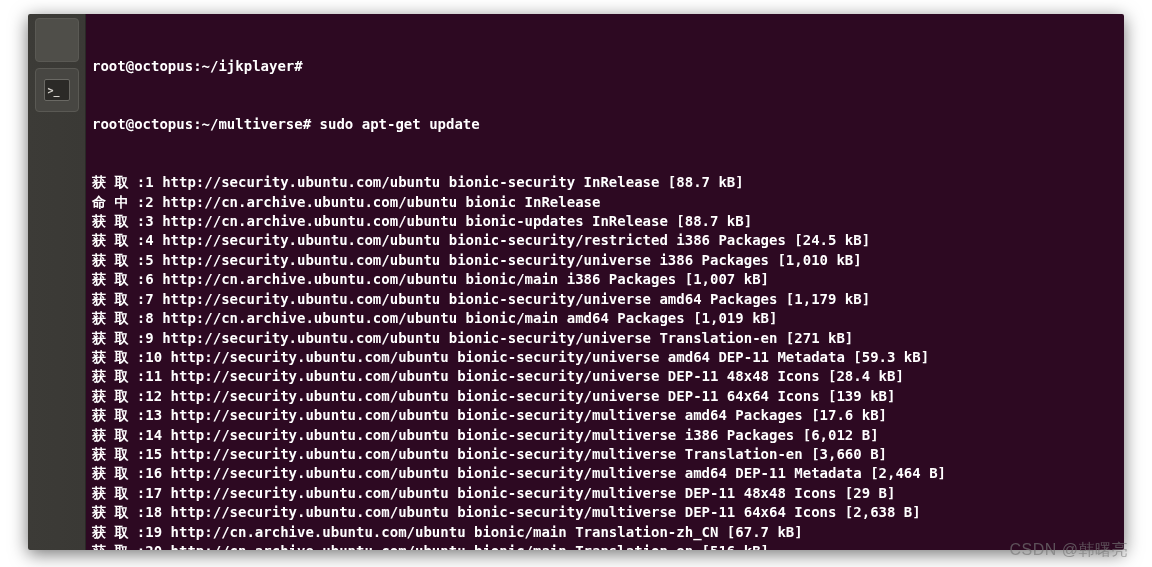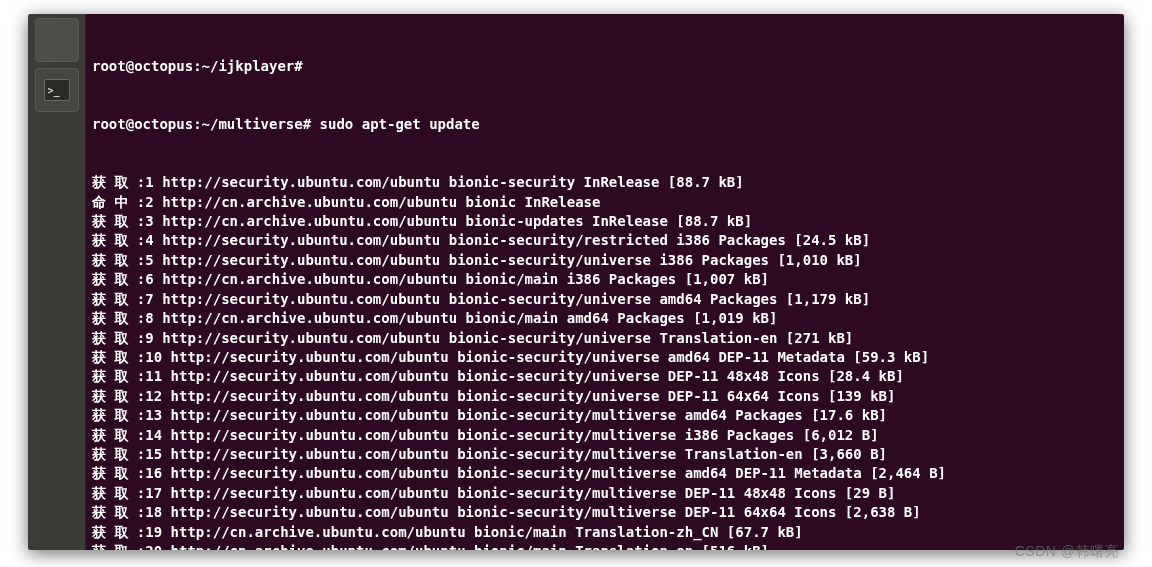--- a/index.html
+++ b/index.html
@@ -62,24 +62,24 @@
     font-size: 14px;
     line-height: 19.4px;
     padding: 4px 0 0 6px;
     white-space: pre;
     overflow: hidden;
     font-weight: bold;
   }
   .terminal .line { font-weight: bold; }
   .watermark {
     position: absolute;
-    right: 33px;
+    right: 24px;
     bottom: 6px;
     font-family: sans-serif;
-    font-size: 14px;
+    font-size: 16px;
     color: rgba(120,120,120,0.65);
     z-index: 20;
     letter-spacing: 0.5px;
   }
 </style>
 </head>
 <body>
 
 <div class="shadow-wrap">
 

